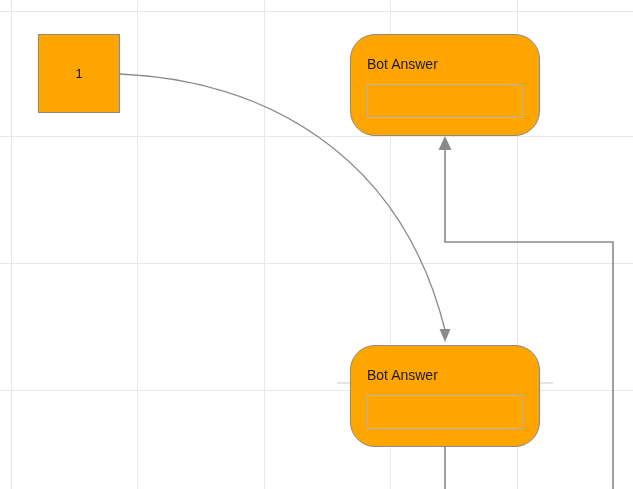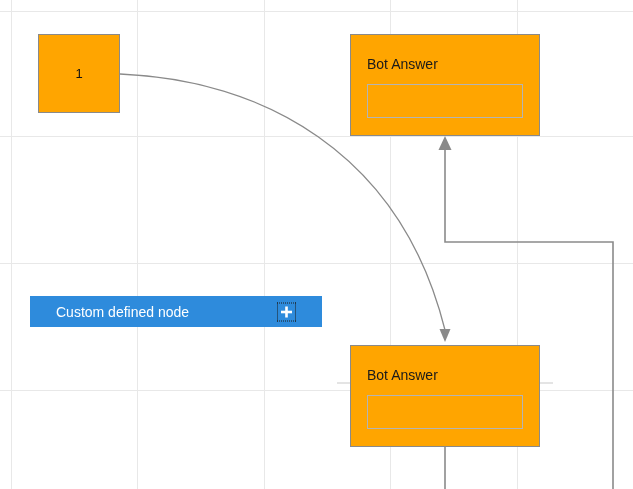--- a/index.html
+++ b/index.html
@@ -55,20 +55,21 @@
   }
   .node-simple {
     display: flex;
     align-items: center;
     justify-content: center;
     font-size: 13px;
     color: #111111;
   }
   .node-card {
     padding: 16px;
+    border-radius: 25px;
   }
   .node-card-title {
     position: absolute;
     left: 16px;
     top: 22px;
     font-size: 14px;
     color: #1a1a1a;
     line-height: 1;
     white-space: nowrap;
   }
@@ -154,23 +155,14 @@
   <div class="node node-card" style="left:350px; top:34px; width:190px; height:102px;">
     <div class="node-card-title">Bot Answer</div>
     <div class="node-card-slot"></div>
   </div>
 
   <div class="node node-card" style="left:350px; top:345px; width:190px; height:102px;">
     <div class="node-card-title">Bot Answer</div>
     <div class="node-card-slot"></div>
   </div>
 
-  <div class="palette-item" style="left:30px; top:296px; width:292px; height:31px;">
-    <span class="palette-item-label">Custom defined node</span>
-    <span class="palette-add">
-      <svg width="13" height="13" viewBox="0 0 13 13" aria-hidden="true">
-        <rect x="5.2" y="1" width="2.6" height="11" fill="#ffffff"></rect>
-        <rect x="1" y="5.2" width="11" height="2.6" fill="#ffffff"></rect>
-      </svg>
-    </span>
-  </div>
 
 </div>
 
 </body></html>

